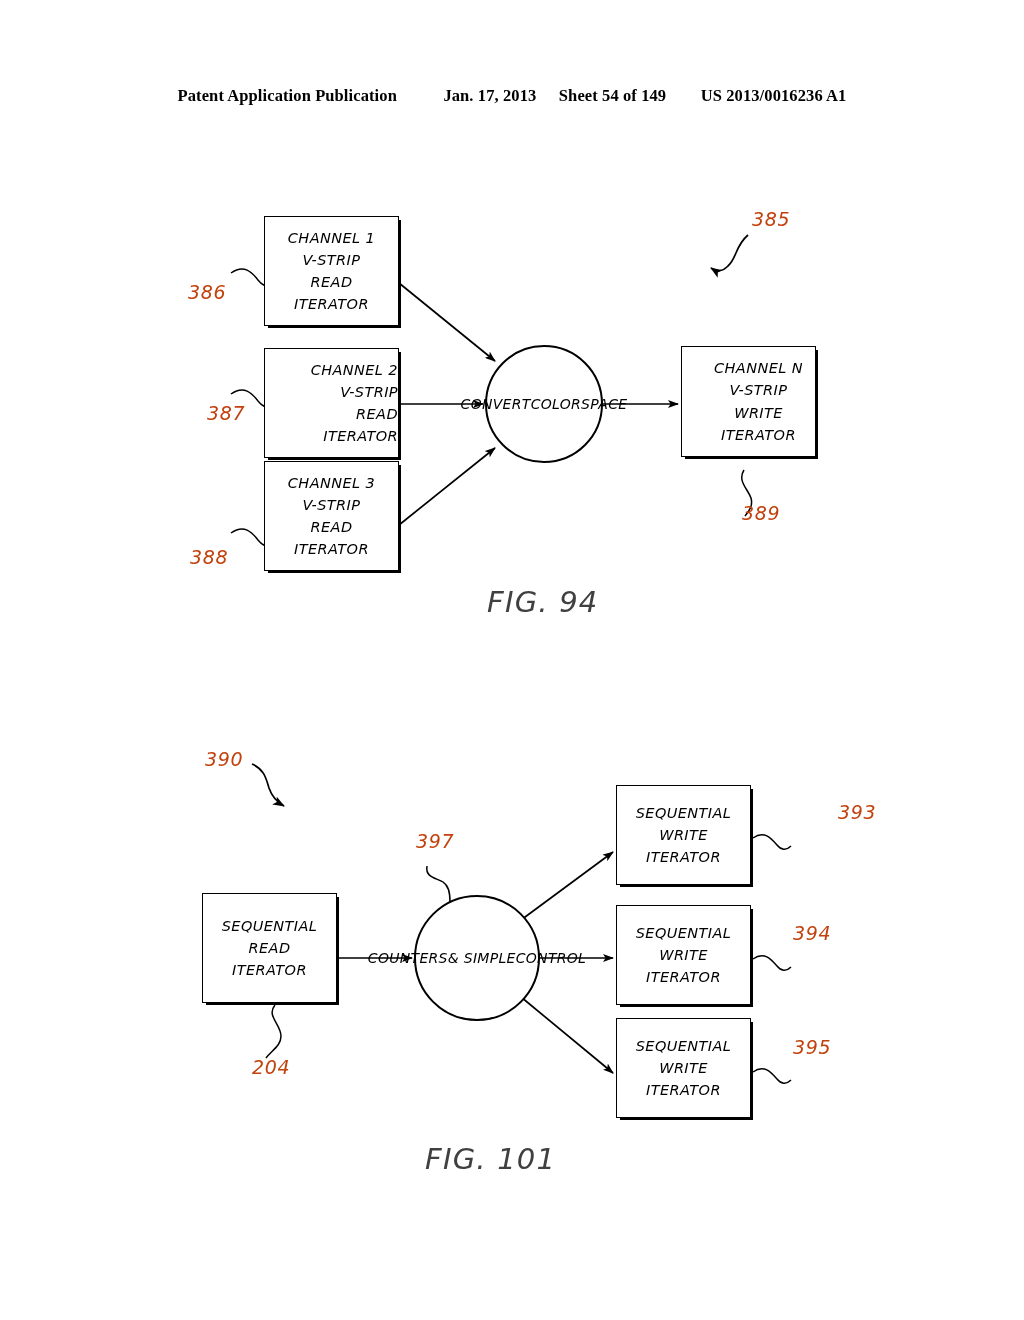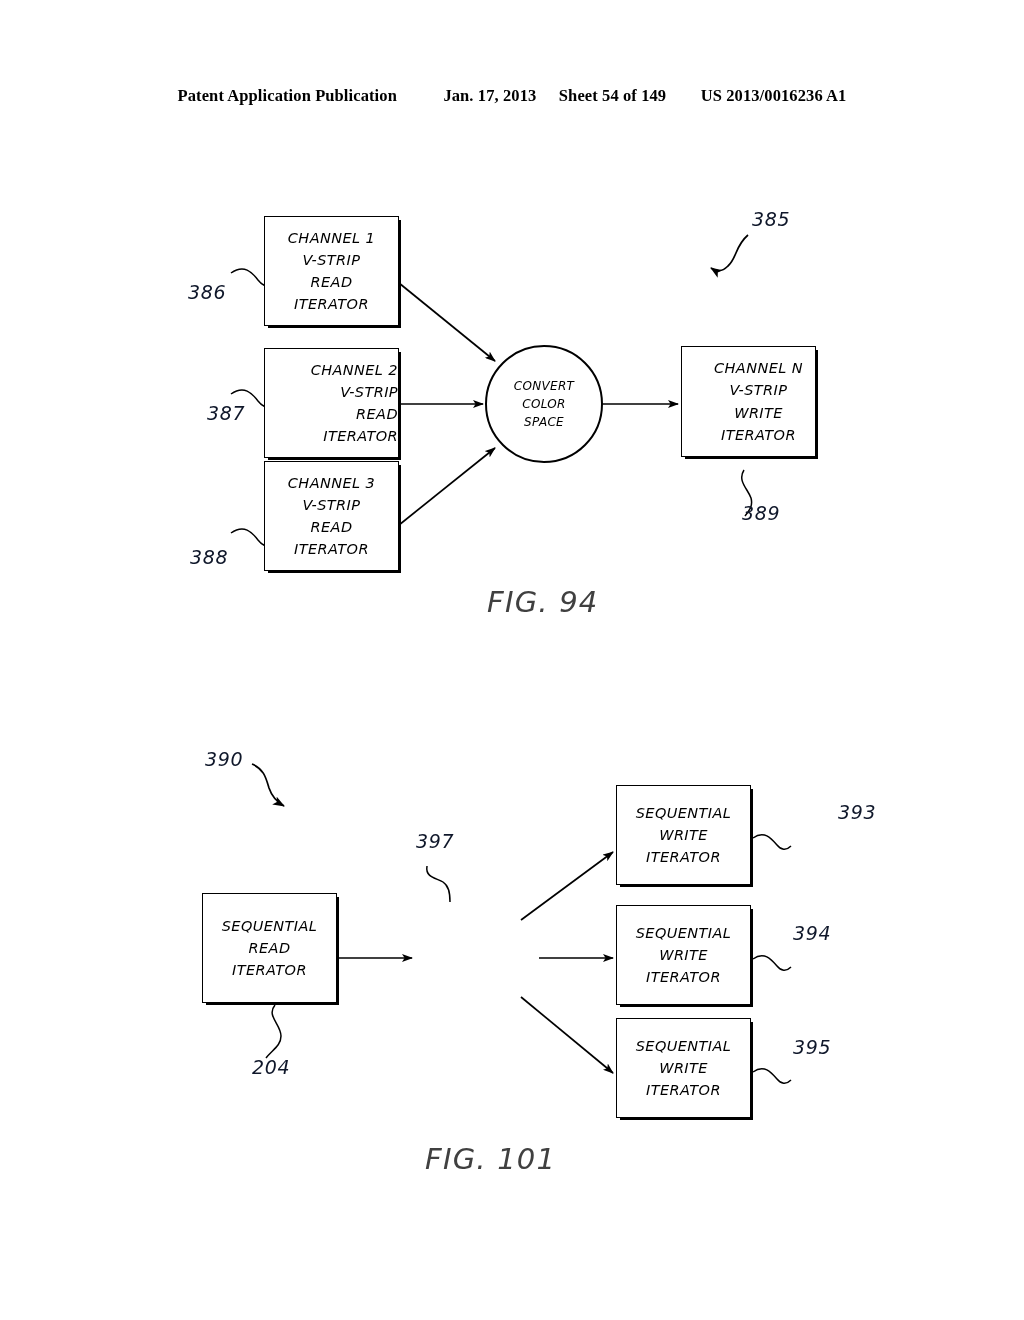--- a/index.html
+++ b/index.html
@@ -71,41 +71,40 @@
   .node-box .ln { display: block; white-space: nowrap; font-style: italic; }
 
   
   .node-circle {
     position: absolute;
     box-sizing: border-box;
     border: 2px solid #000;
     border-radius: 50%;
     background: #fff;
     display: flex;
-    flex-direction: column;
     align-items: center;
     justify-content: center;
     text-align: center;
     font-family: "DejaVu Sans", sans-serif;
     font-style: italic;
-    font-size: 12px;
+    font-size: 14px;
     line-height: 1.5;
     letter-spacing: 0.3px;
     color: #000;
   }
   .node-circle .ln { display: block; white-space: nowrap; }
 
   
   .ref-num {
     position: absolute;
     font-family: "DejaVu Sans", sans-serif;
     font-style: italic;
     font-size: 19px;
     letter-spacing: 0.6px;
-    color: #0f172a;
+    color: #c2410c;
     white-space: nowrap;
   }
 
   
   .fig-caption {
     position: absolute;
     font-family: "DejaVu Sans", sans-serif;
     font-style: italic;
     font-size: 29px;
     letter-spacing: 1.2px;
@@ -227,20 +226,25 @@
   <div class="ref-num" style="left:752px; top:208px;">385</div>
 
   <div class="fig-caption" style="left:487px; top:585px;">FIG. 94</div>
 
   <div class="node-box" style="left:202px; top:893px; width:135px; height:110px;">
     <span class="ln">SEQUENTIAL</span>
     <span class="ln">READ</span>
     <span class="ln">ITERATOR</span>
   </div>
 
+  <div class="node-circle" style="left:414px; top:895px; width:126px; height:126px;">
+    <span class="ln">COUNTERS</span>
+    <span class="ln">&amp; SIMPLE</span>
+    <span class="ln">CONTROL</span>
+  </div>
 
   <div class="node-box" style="left:616px; top:785px; width:135px; height:100px;">
     <span class="ln">SEQUENTIAL</span>
     <span class="ln">WRITE</span>
     <span class="ln">ITERATOR</span>
   </div>
 
   <div class="node-box" style="left:616px; top:905px; width:135px; height:100px;">
     <span class="ln">SEQUENTIAL</span>
     <span class="ln">WRITE</span>

